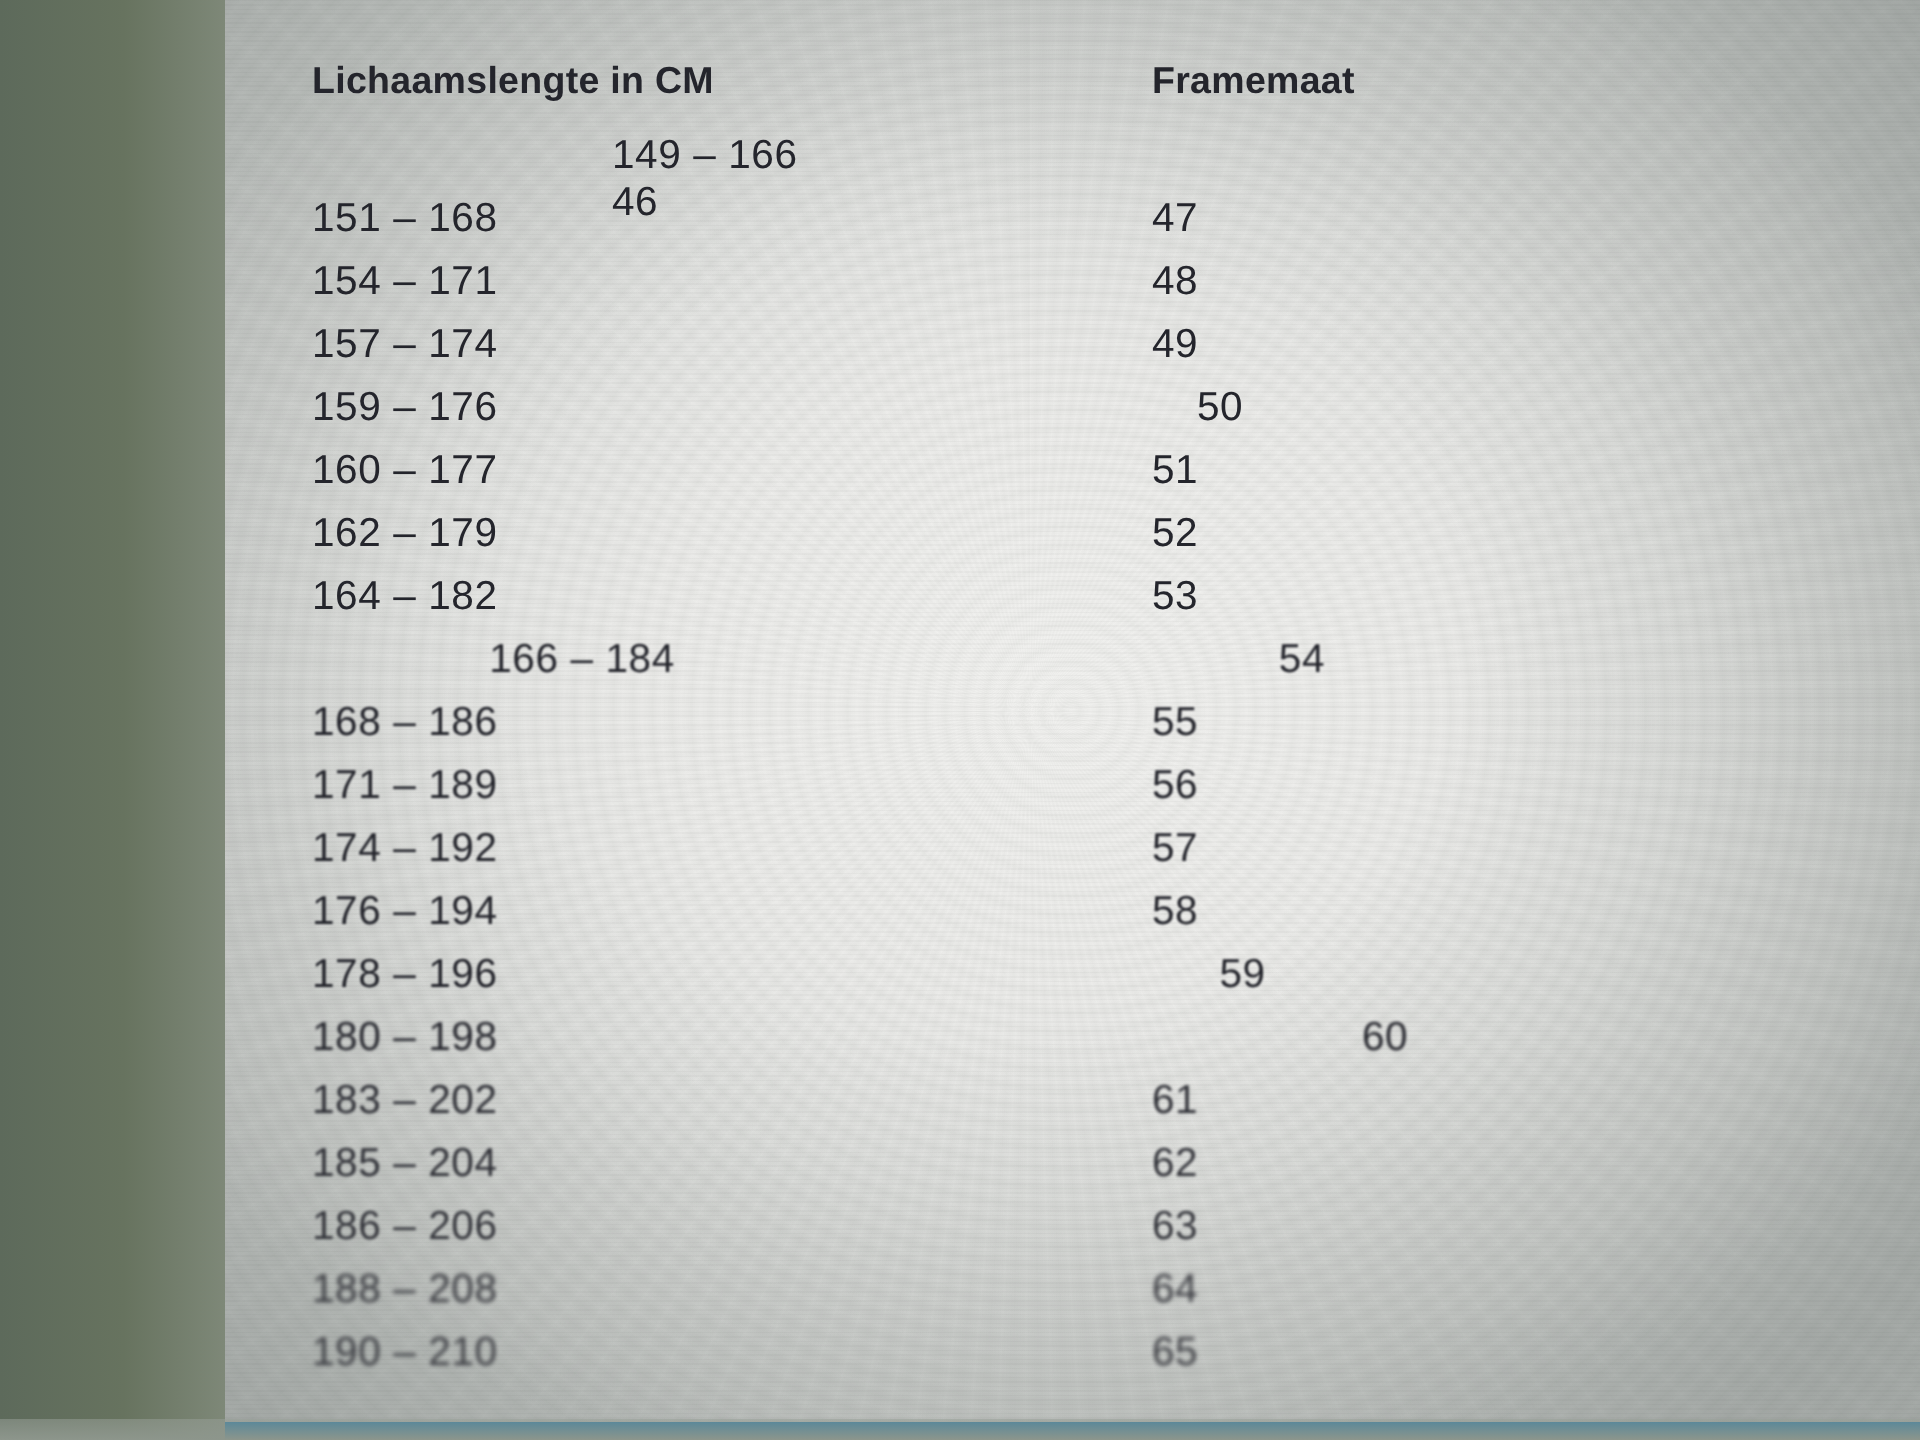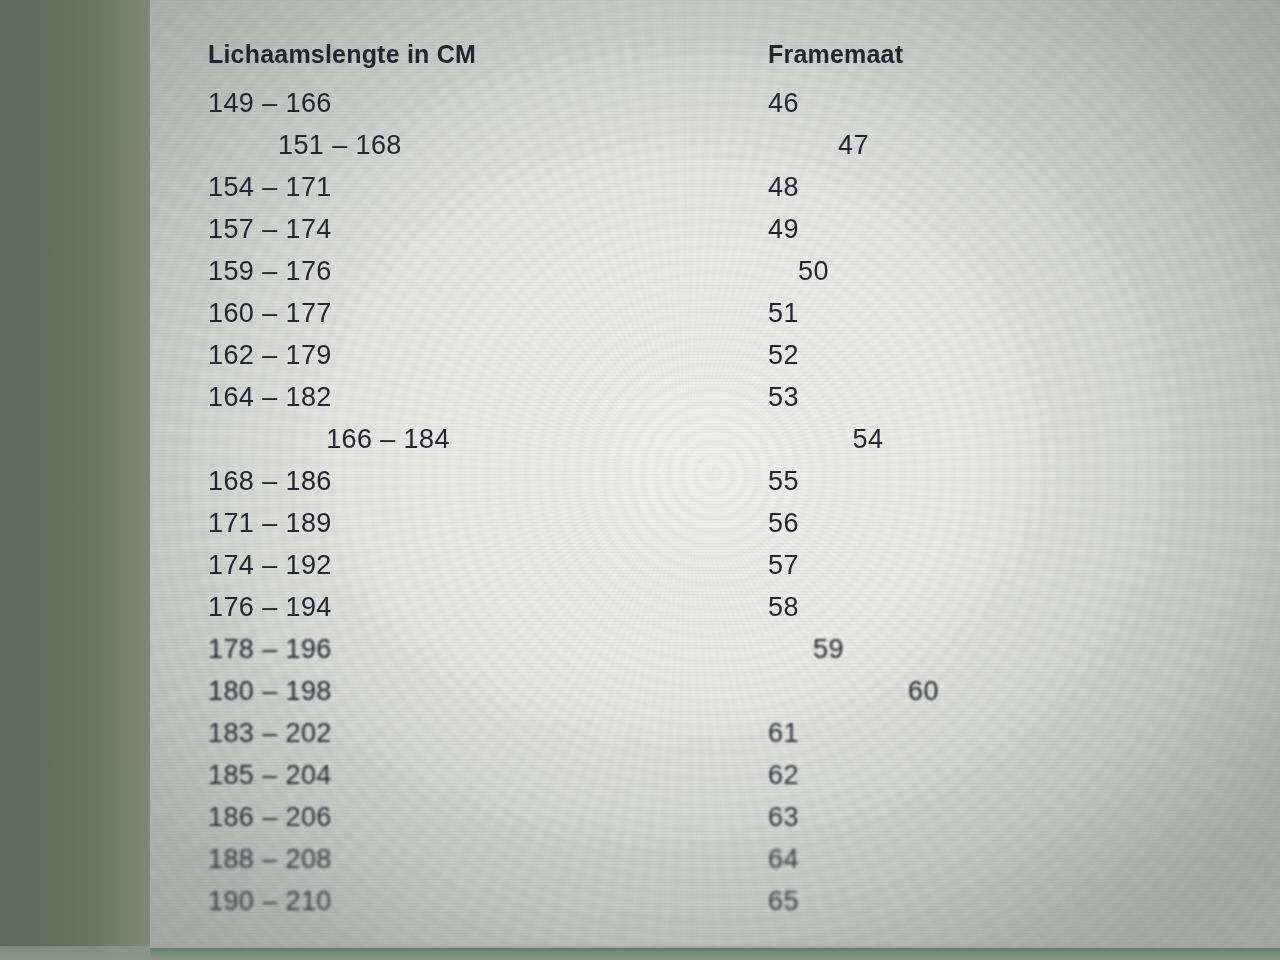--- a/index.html
+++ b/index.html
@@ -11,21 +11,21 @@
     height: 960px;
     overflow: hidden;
     font-family: "Liberation Sans", sans-serif;
     background: #6e7a6c;
   }
 
   #screen {
     position: relative;
     width: 1280px;
     height: 960px;
-    background: #14532d;
+    background: #0369a1;
     overflow: hidden;
   }
 
   
   .panel {
     position: absolute;
     left: 148px;
     top: 0px;
     width: 1132px;
     height: 948px;
@@ -125,22 +125,22 @@
   .header .col-b {
     font-weight: bold;
     font-size: 25px;
     letter-spacing: 0.2px;
   }
   .header {
     height: 48px;
   }
 
   
-  .r0  { filter: blur(0.15px); }
-  .r1  { filter: blur(0.2px); justify-content: center; }
+  .r0  { filter: blur(0.15px); flex-direction: column; }
+  .r1  { filter: blur(0.2px); }
   .r2  { filter: blur(0.25px); }
   .r3  { filter: blur(0.3px); }
   .r4  { filter: blur(0.35px); gap: 30px; }
   .r5  { filter: blur(0.4px); }
   .r6  { filter: blur(0.45px); }
   .r7  { filter: blur(0.5px); }
   .r8  { filter: blur(0.55px); text-align: center; }
   .r9  { filter: blur(0.6px); }
   .r10 { filter: blur(0.65px); }
   .r11 { filter: blur(0.7px); }

